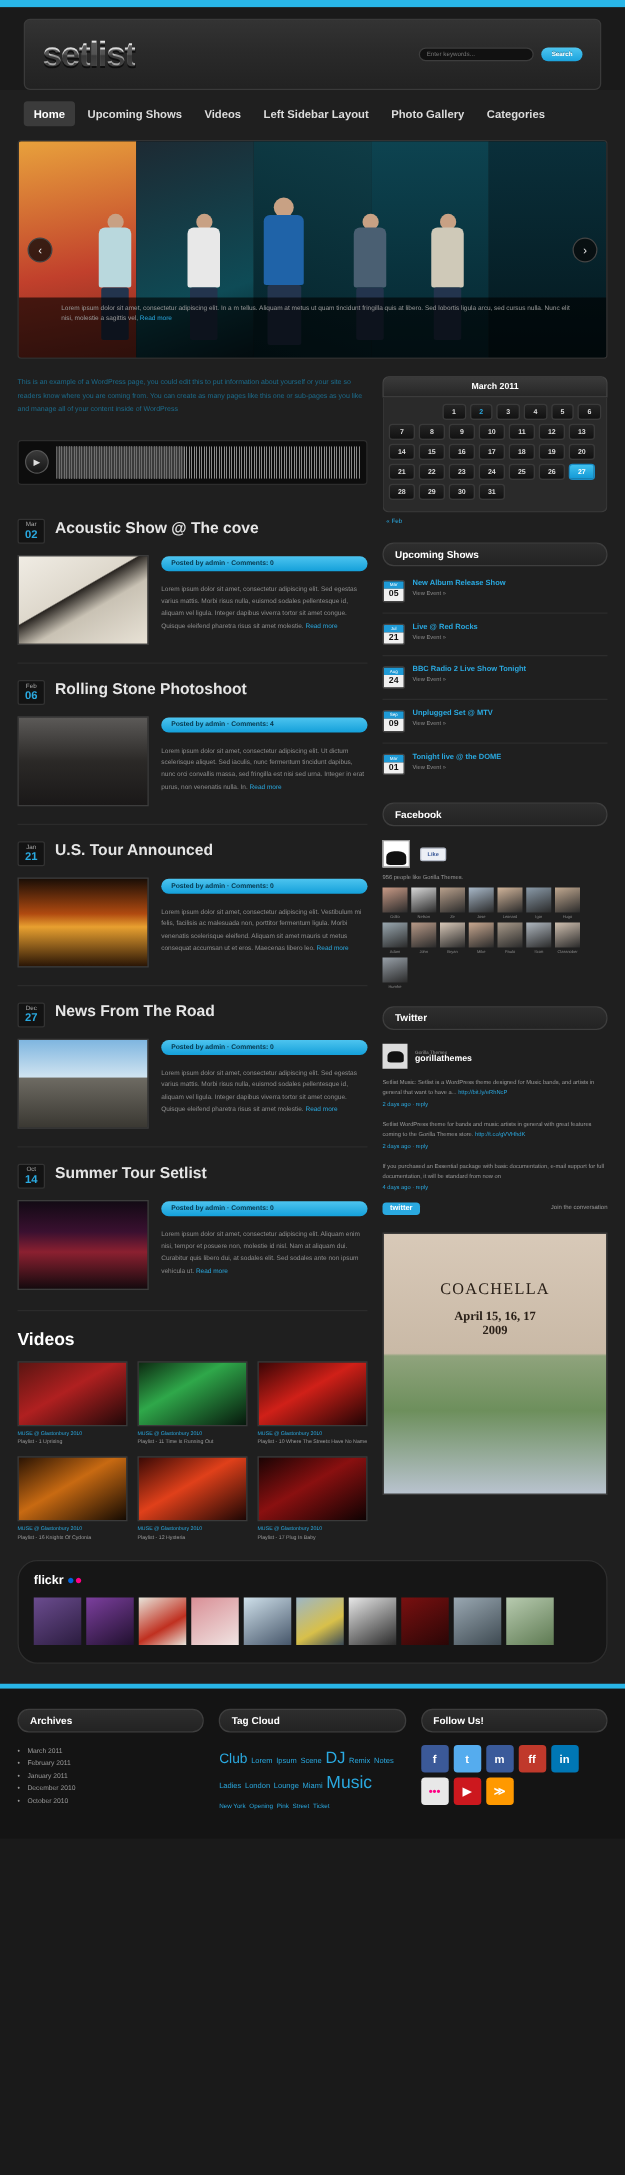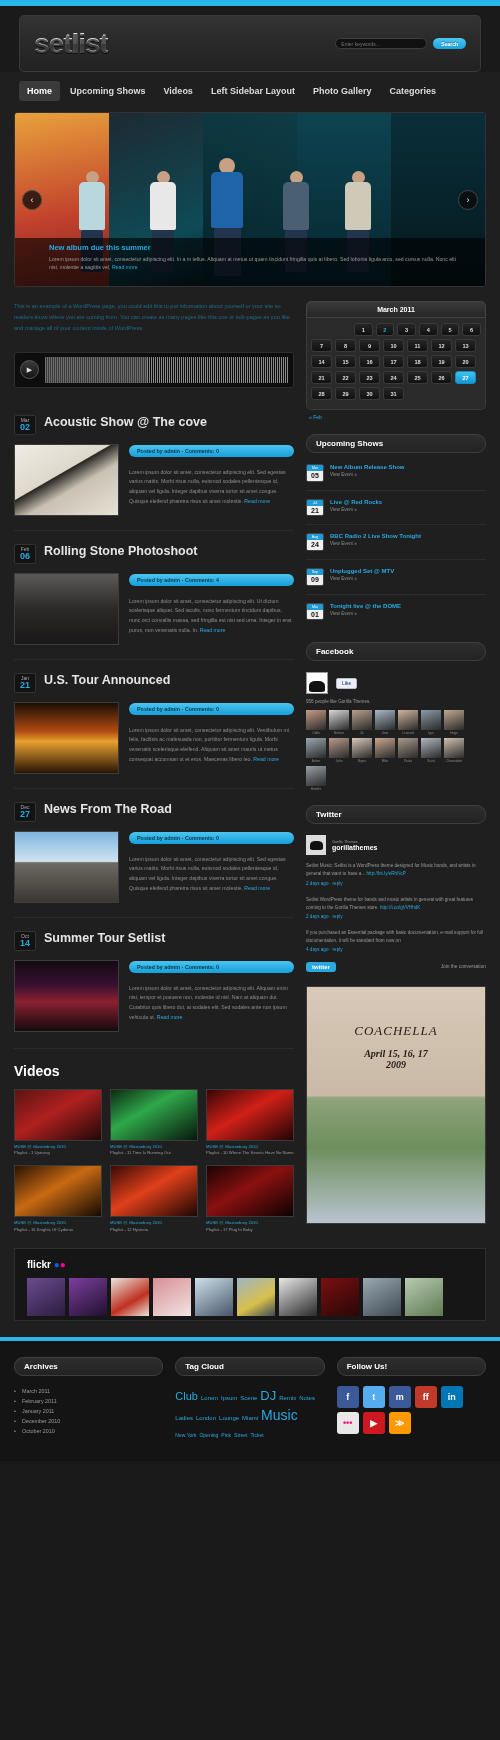--- a/index.html
+++ b/index.html
@@ -210,31 +210,31 @@
   .tw-name { font-size:7px; font-weight:bold; color:#fff; }
   .tweet { font-size:4.6px; color:#9a9a9a; line-height:1.75; margin-bottom:8px; }
   .tweet a { color:#2aa9e0; text-decoration:none; }
   .tweet .ago { color:#2aa9e0; display:block; margin-top:1px; }
   .tw-foot { display:flex; align-items:center; justify-content:space-between; margin-top:4px; }
   .tw-bird { background:#2aa9e0; color:#fff; font-size:6px; font-weight:bold;
     border-radius:3px; padding:2px 6px; }
   .tw-join { font-size:4.8px; color:#9a9a9a; }
 
   
-  .poster { width:180px; height:238px; border:1px solid #3a3a3a;
+  .poster { width:180px; height:210px; border:1px solid #3a3a3a;
     background:linear-gradient(180deg,#d8c9b8 0%,#c9b9a6 46%,#8fa37c 47%,#6d8f5c 68%,#b9c3cf 100%);
-    position:relative;font-style:italic; }
+    position:relative; }
   .poster .pt { text-align:center; padding-top:36px; color:#2a2018; }
   .poster .pt .t1x { font-size:13px; letter-spacing:1px; font-family:"Liberation Serif", serif; }
   .poster .pt .t2x { font-size:10px; font-weight:bold; margin-top:9px; font-family:"Liberation Serif", serif;}
   .poster .pt .t3x { font-size:10px; font-weight:bold; font-family:"Liberation Serif", serif;}
 
   
   .flickr-wrap { margin:14px 14px 0; background:#161616; border:1px solid #2e2e2e;
-    border-radius:0; padding:10px 12px 4px; }
+    border-radius:16px; padding:10px 12px 14px; }
   .flickr-logo { font-size:10px; font-weight:bold; color:#fff; margin-bottom:8px; }
   .flickr-logo .d1 { color:#0063dc; } .flickr-logo .d2 { color:#ff0084; }
   .flickr-grid { display:flex; gap:4px; }
   .fk { width:38px; height:38px; }
   .fk1{background:linear-gradient(150deg,#6b4c8f,#2b1c3f);}
   .fk2{background:linear-gradient(150deg,#7c3f9e,#20102e);}
   .fk3{background:linear-gradient(150deg,#e8e4da,#c03020 60%,#e8e4da);}
   .fk4{background:linear-gradient(150deg,#d98f96,#f0e4e2);}
   .fk5{background:linear-gradient(150deg,#cfe0ea,#46566a);}
   .fk6{background:linear-gradient(150deg,#9db6c6,#d8c04a 60%,#3a4a58);}
@@ -318,21 +318,20 @@
           <div class="torso" style="background:#4a5f72;"></div>
           <div class="legs"></div>
         </div>
       <div class="fig" style="left:330px;">
           <div class="head"></div>
           <div class="torso" style="background:#cfc9b8;"></div>
           <div class="legs"></div>
         </div>
     </div>
     <div class="caption">
-      <h3>New album due this summer</h3>
       <p><span>Lorem ipsum dolor sit amet, consectetur adipiscing elit. In a m tellus. Aliquam at metus ut quam tincidunt fringilla quis at libero. Sed lobortis ligula arcu, sed cursus nulla. Nunc elit nisi, molestie a sagittis vel,</span>
         <a href="#">Read more</a></p>
     </div>
     <div class="arrow left">‹</div>
     <div class="arrow right">›</div>
   </div>
 
   <div class="content">
 
     <div class="main">

